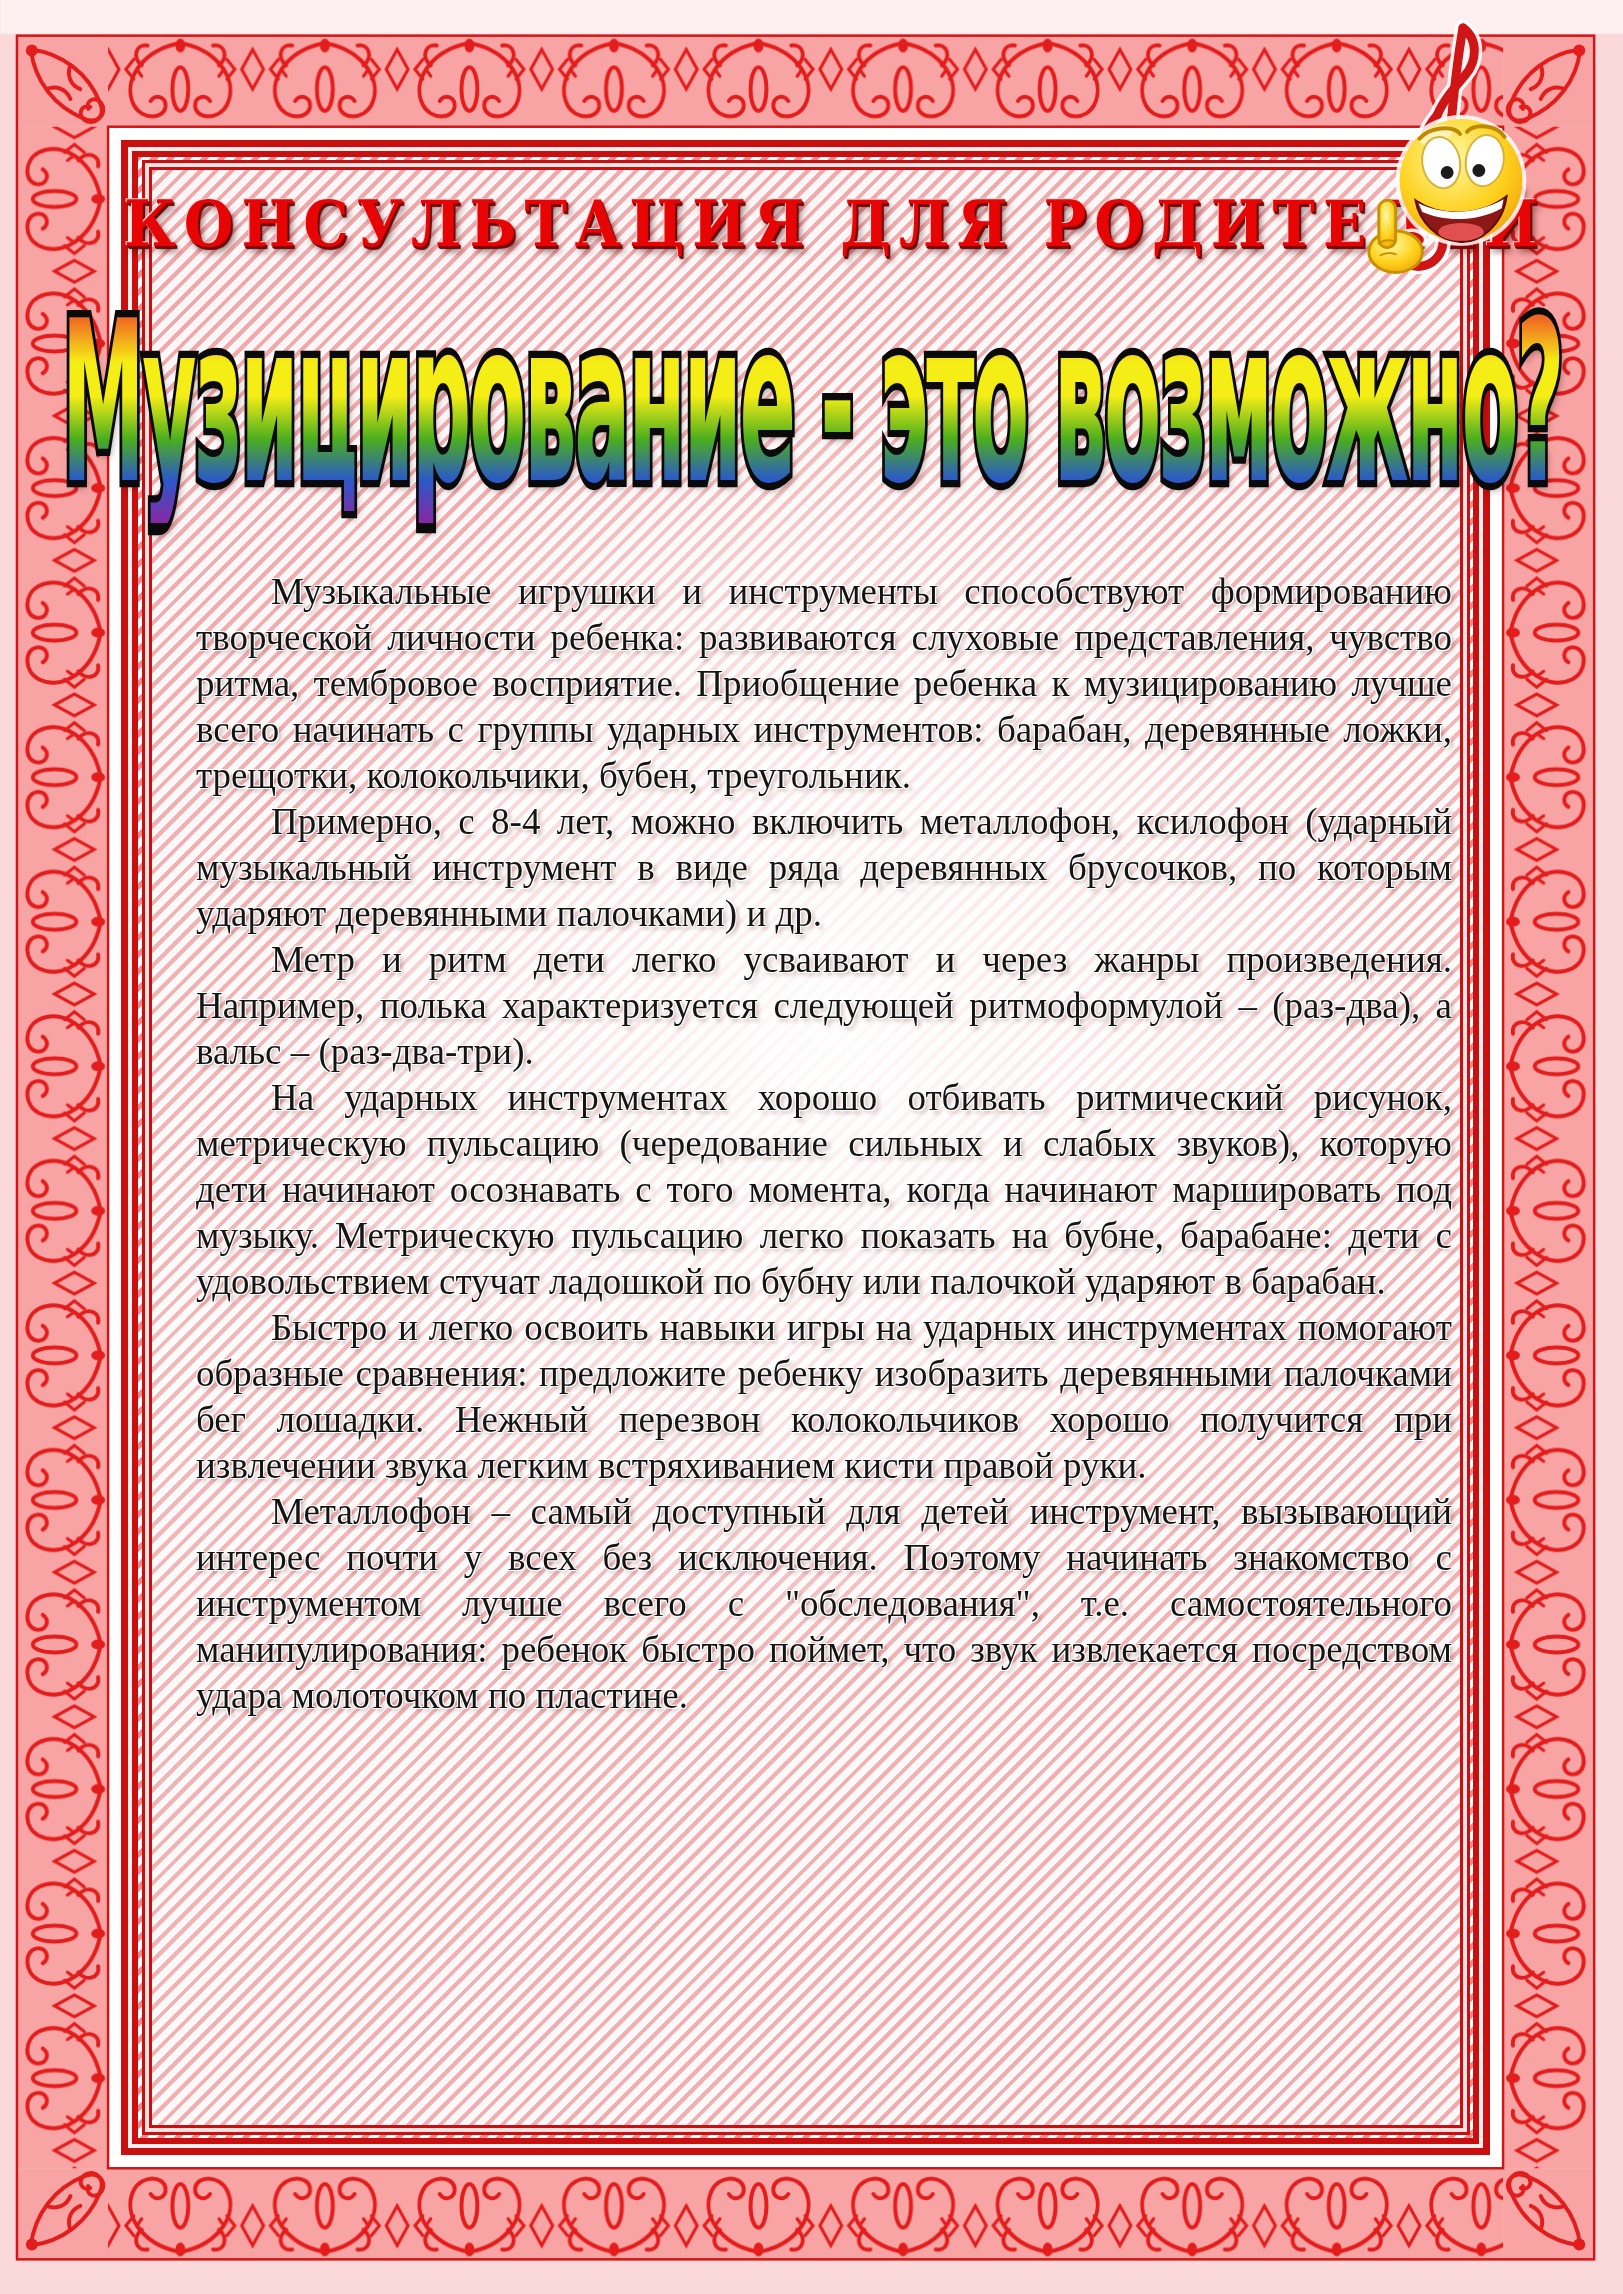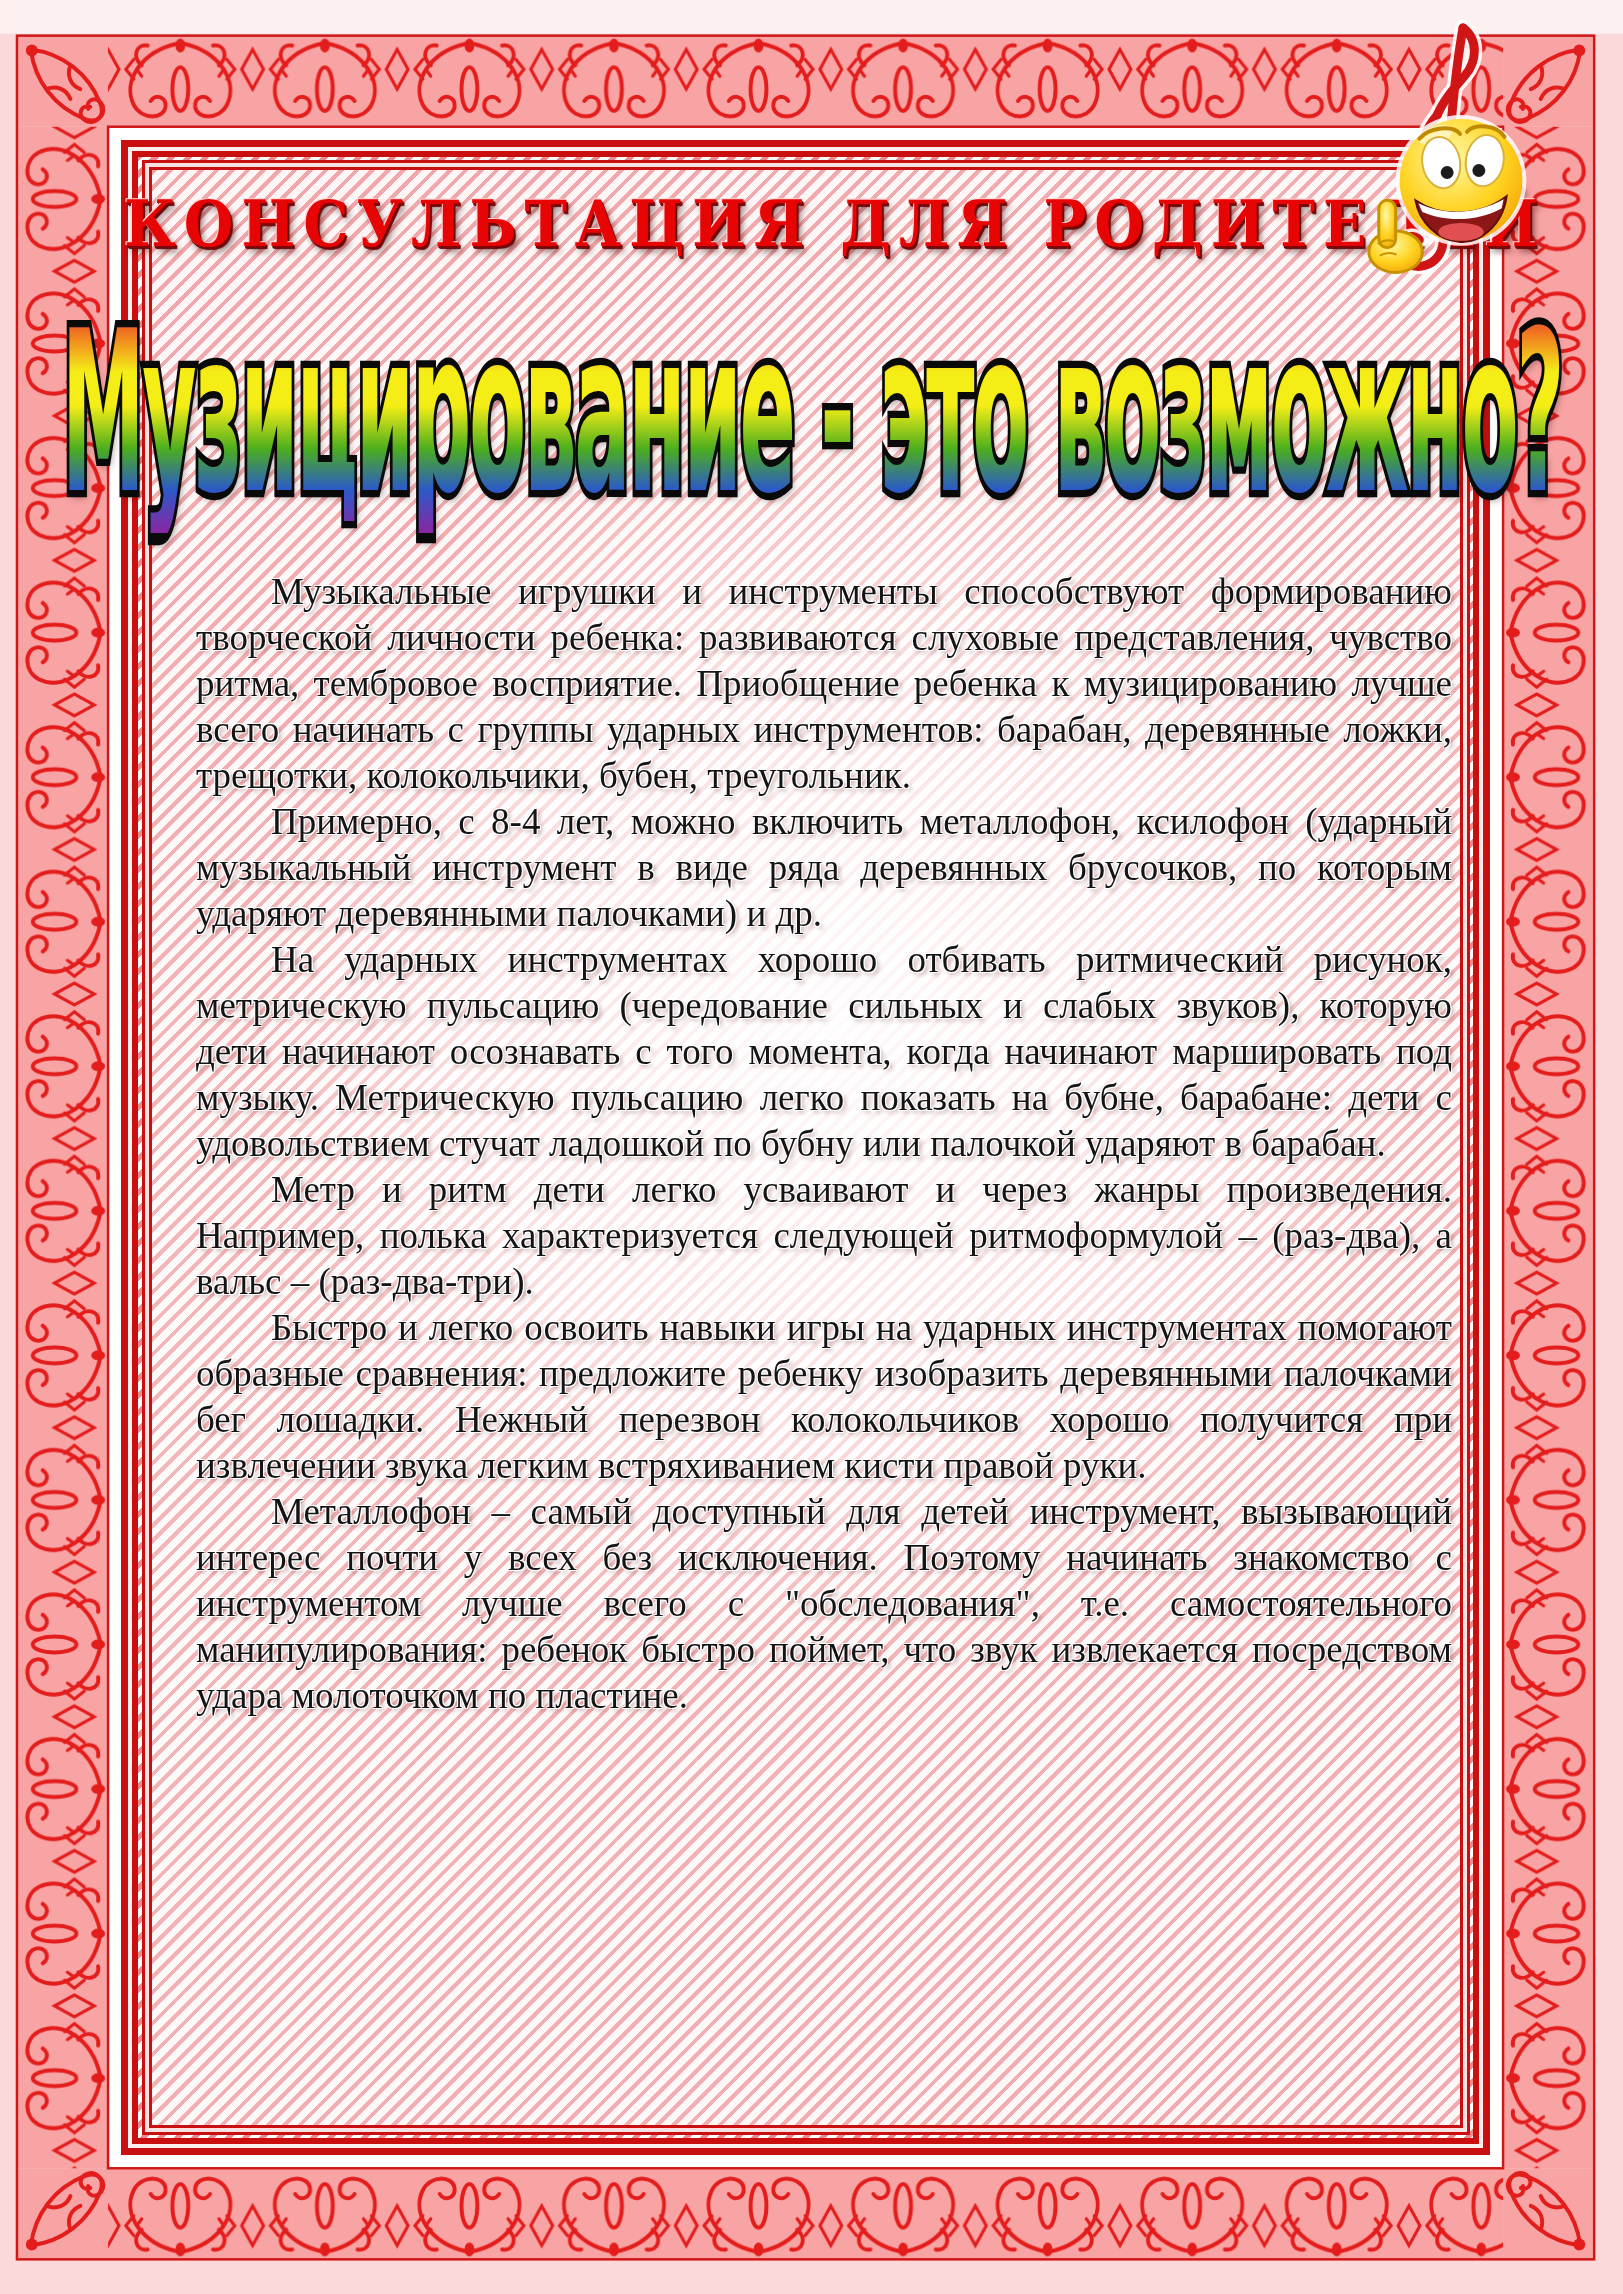--- a/index.html
+++ b/index.html
@@ -32,21 +32,21 @@
     font-family:"DejaVu Serif",serif;
     font-weight:bold;
     font-size:57px;
     letter-spacing:8px;
     color:#e60404;
     transform:scaleY(1.12);transform-origin:top center;
     text-shadow:-1px -1px 0 #ffd3d3, 1px 1px 0 #7d0606, 2px 2px 1px #5e0404, 4px 5px 6px rgba(60,0,0,.5);
     white-space:nowrap;
   }
 
-  .bigtitle{position:absolute;top:293px;left:0;width:100%;height:307px;}
+  .bigtitle{position:absolute;top:283px;left:0;width:100%;height:307px;}
   .bt{
     position:absolute;left:50%;top:0;
     transform:translateX(-50%) scale(0.6,1.6);
     transform-origin:top center;
     white-space:nowrap;
     font-family:"DejaVu Sans",sans-serif;
     font-weight:bold;
     font-size:139px;line-height:1.08;
     letter-spacing:-4px;
   }
@@ -156,22 +156,22 @@
 
     <rect x="17" y="36" width="1593" height="2246" fill="none" stroke="#d01616" stroke-width="2.5"></rect>
     <rect x="109" y="128" width="1409" height="2062" fill="none" stroke="#d01616" stroke-width="2.5"></rect>
   </svg>
 
   <div class="ring"></div>
   <div class="content">
     <div class="body-text">
       <p>Музыкальные игрушки и инструменты способствуют формированию творческой личности ребенка: развиваются слуховые представления, чувство ритма, тембровое восприятие. Приобщение ребенка к музицированию лучше всего начинать с группы ударных инструментов: барабан, деревянные ложки, трещотки, колокольчики, бубен, треугольник.</p>
       <p>Примерно, с 8-4 лет, можно включить металлофон, ксилофон (ударный музыкальный инструмент в виде ряда деревянных брусочков, по которым ударяют деревянными палочками) и др.</p>
+      <p>Метр и ритм дети легко усваивают и через жанры произведения. Например, полька характеризуется следующей ритмоформулой – (раз-два), а вальс – (раз-два-три).</p>
       <p>На ударных инструментах хорошо отбивать ритмический рисунок, метрическую пульсацию (чередование сильных и слабых звуков), которую дети начинают осознавать с того момента, когда начинают маршировать под музыку. Метрическую пульсацию легко показать на бубне, барабане: дети с удовольствием стучат ладошкой по бубну или палочкой ударяют в барабан.</p>
-      <p>Метр и ритм дети легко усваивают и через жанры произведения. Например, полька характеризуется следующей ритмоформулой – (раз-два), а вальс – (раз-два-три).</p>
       <p>Быстро и легко освоить навыки игры на ударных инструментах помогают образные сравнения: предложите ребенку изобразить деревянными палочками бег лошадки. Нежный перезвон колокольчиков хорошо получится при извлечении звука легким встряхиванием кисти правой руки.</p>
       <p>Металлофон – самый доступный для детей инструмент, вызывающий интерес почти у всех без исключения. Поэтому начинать знакомство с инструментом лучше всего с "обследования", т.е. самостоятельного манипулирования: ребенок быстро поймет, что звук извлекается посредством удара молоточком по пластине.</p>
     </div>
   </div>
 
   <h1 class="header-title">КОНСУЛЬТАЦИЯ ДЛЯ РОДИТЕЛЕЙ</h1>
 
   <div class="bigtitle">
     <span class="bt bt-stroke">Музицирование - это возможно?</span>
     <span class="bt bt-fill">Музицирование - это возможно?</span>

